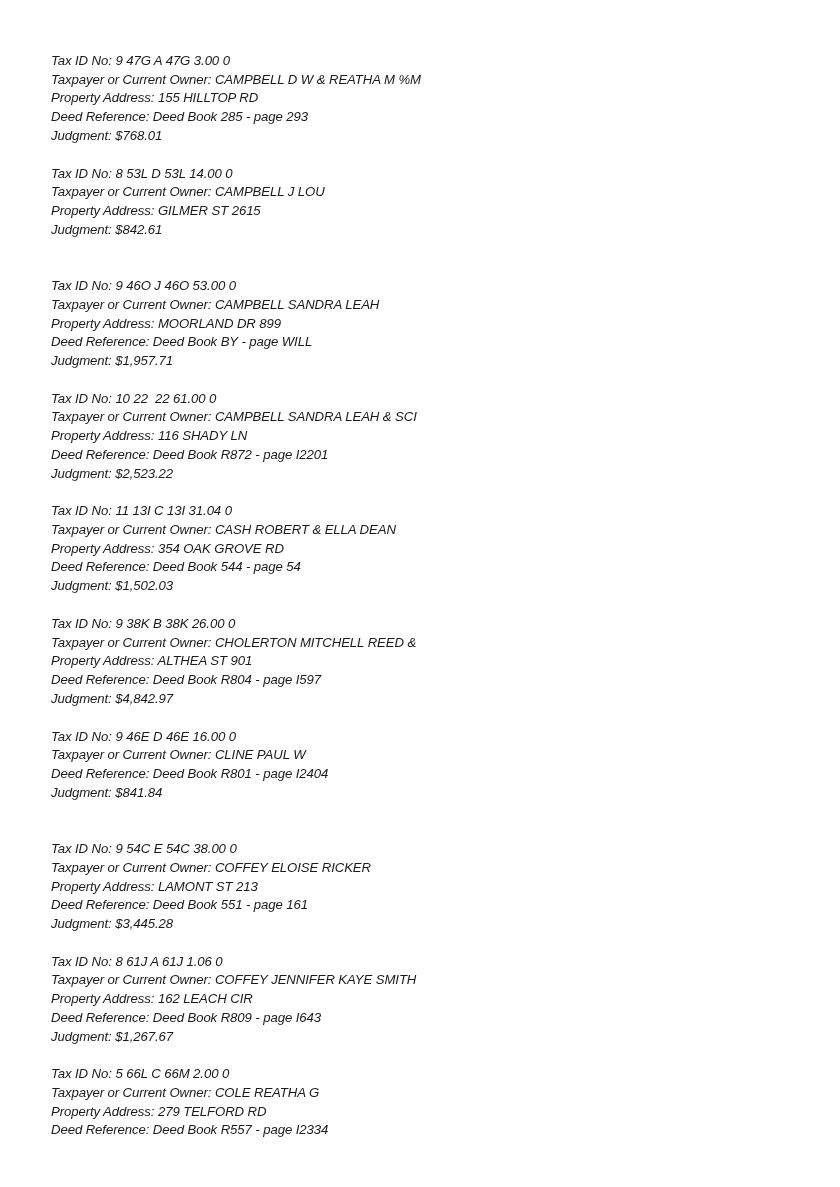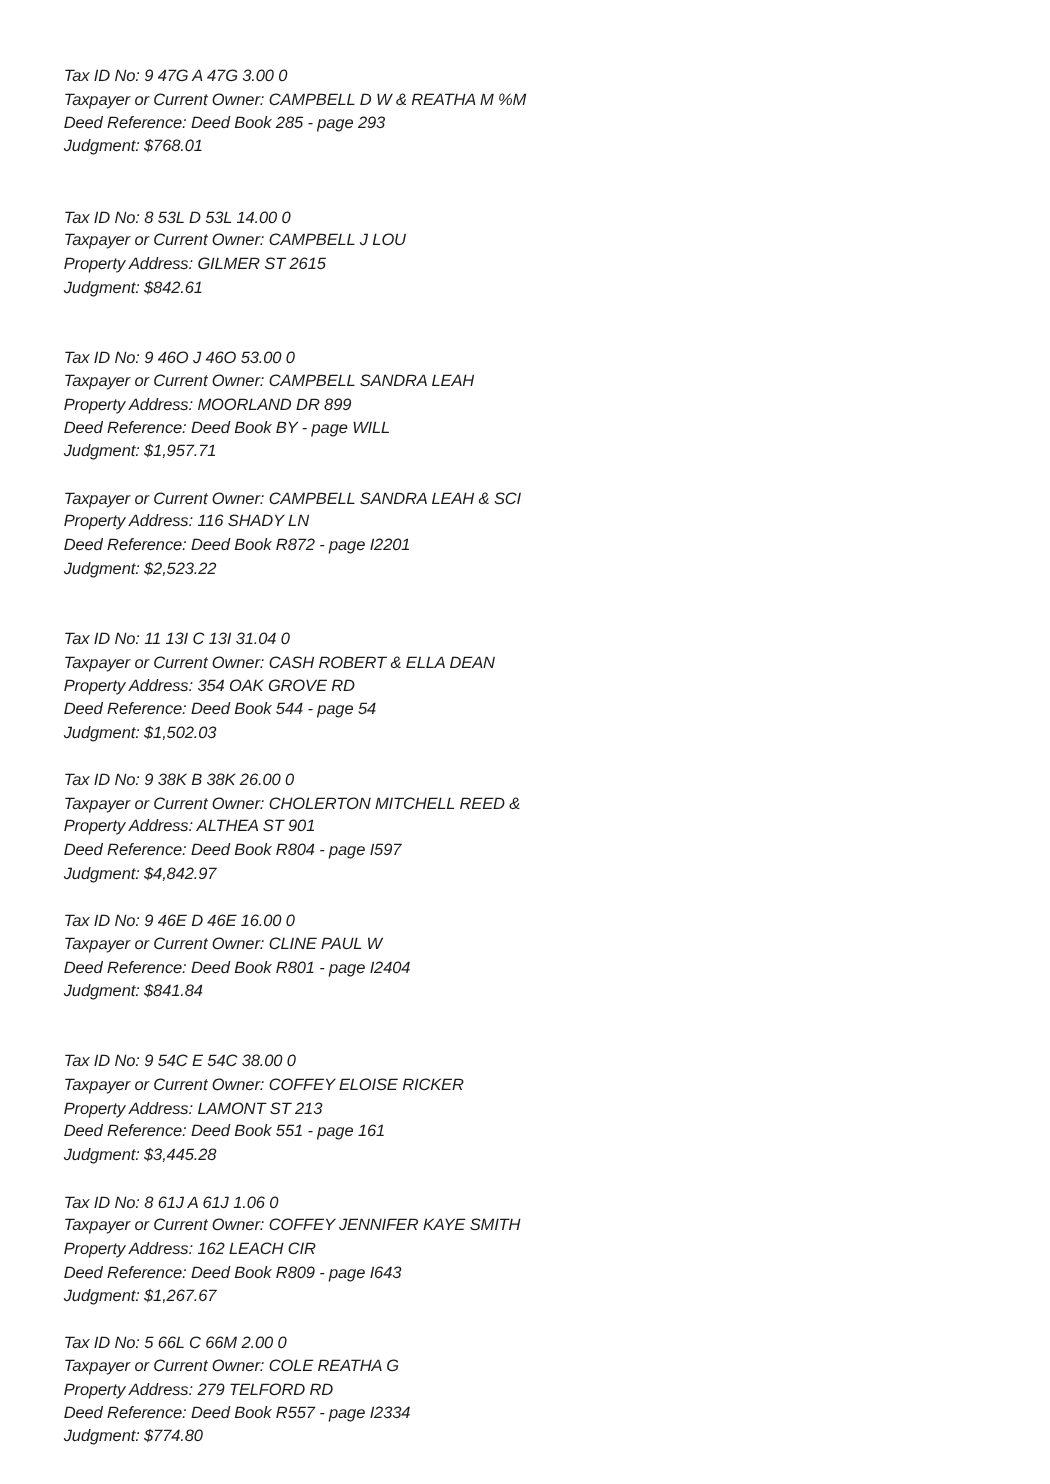--- a/index.html
+++ b/index.html
@@ -33,40 +33,42 @@
       font-style: italic;
     }
   </style>
 </head>
 <body>
 
 <div class="page" id="page">
   <div class="record">
     <div class="line"><span>Tax ID No: </span><span>9 47G A 47G 3.00 0</span></div>
     <div class="line"><span>Taxpayer or Current Owner: </span><span>CAMPBELL D W &amp; REATHA M %M</span></div>
+    <div class="line"><span>Property Address: </span><span>155 HILLTOP RD</span></div>
     <div class="line"><span>Deed Reference: </span><span>Deed Book 285 - page 293</span></div>
     <div class="line"><span>Judgment: </span><span>$768.01</span></div>
   </div>
 
   <div class="record">
     <div class="line"><span>Tax ID No: </span><span>8 53L D 53L 14.00 0</span></div>
     <div class="line"><span>Taxpayer or Current Owner: </span><span>CAMPBELL J LOU</span></div>
     <div class="line"><span>Property Address: </span><span>GILMER ST 2615</span></div>
     <div class="line"><span>Judgment: </span><span>$842.61</span></div>
   </div>
 
   <div class="record">
     <div class="line"><span>Tax ID No: </span><span>9 46O J 46O 53.00 0</span></div>
     <div class="line"><span>Taxpayer or Current Owner: </span><span>CAMPBELL SANDRA LEAH</span></div>
     <div class="line"><span>Property Address: </span><span>MOORLAND DR 899</span></div>
     <div class="line"><span>Deed Reference: </span><span>Deed Book BY - page WILL</span></div>
     <div class="line"><span>Judgment: </span><span>$1,957.71</span></div>
   </div>
 
   <div class="record">
+    <div class="line"><span>Tax ID No: </span><span>10 22  22 61.00 0</span></div>
     <div class="line"><span>Taxpayer or Current Owner: </span><span>CAMPBELL SANDRA LEAH &amp; SCI</span></div>
     <div class="line"><span>Property Address: </span><span>116 SHADY LN</span></div>
     <div class="line"><span>Deed Reference: </span><span>Deed Book R872 - page I2201</span></div>
     <div class="line"><span>Judgment: </span><span>$2,523.22</span></div>
   </div>
 
   <div class="record">
     <div class="line"><span>Tax ID No: </span><span>11 13I C 13I 31.04 0</span></div>
     <div class="line"><span>Taxpayer or Current Owner: </span><span>CASH ROBERT &amp; ELLA DEAN</span></div>
     <div class="line"><span>Property Address: </span><span>354 OAK GROVE RD</span></div>
@@ -103,15 +105,14 @@
     <div class="line"><span>Property Address: </span><span>162 LEACH CIR</span></div>
     <div class="line"><span>Deed Reference: </span><span>Deed Book R809 - page I643</span></div>
     <div class="line"><span>Judgment: </span><span>$1,267.67</span></div>
   </div>
 
   <div class="record">
     <div class="line"><span>Tax ID No: </span><span>5 66L C 66M 2.00 0</span></div>
     <div class="line"><span>Taxpayer or Current Owner: </span><span>COLE REATHA G</span></div>
     <div class="line"><span>Property Address: </span><span>279 TELFORD RD</span></div>
     <div class="line"><span>Deed Reference: </span><span>Deed Book R557 - page I2334</span></div>
-    <div class="line"><span>Judgment: </span><span>$774.80</span></div>
   </div>
 </div>
 
 </body></html>

